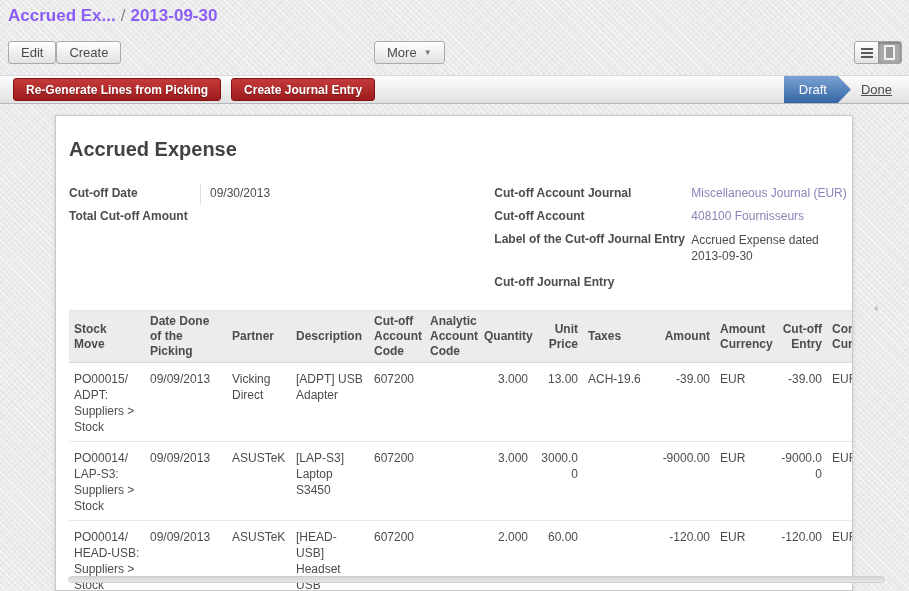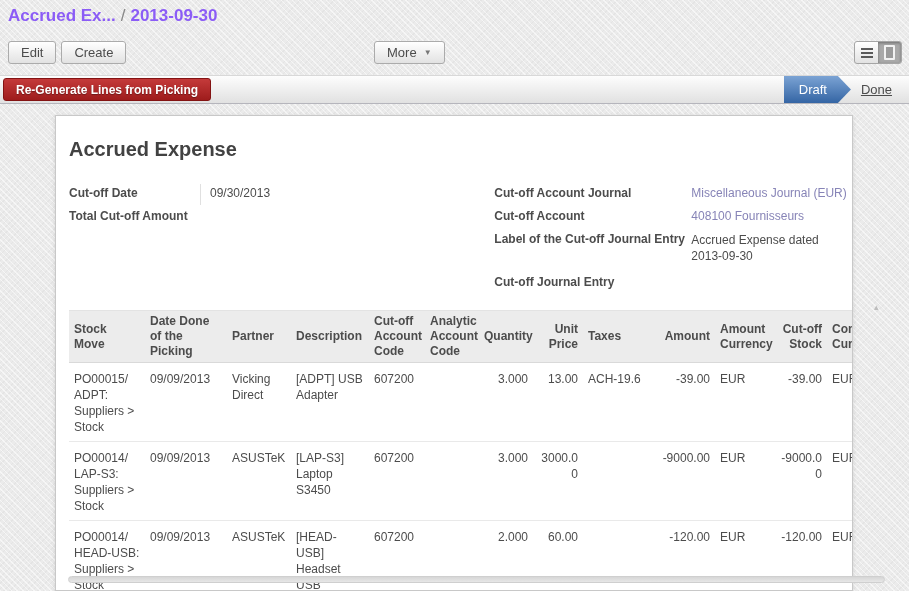--- a/index.html
+++ b/index.html
@@ -18,40 +18,40 @@
   .breadcrumb .parent { color:#8b5cf6; cursor:pointer; }
   .breadcrumb .sep { color:#888; font-weight:normal; padding:0 5px; }
   .breadcrumb .current { color:#8b5cf6; }
 
   
   .btn {
     display:inline-flex; align-items:center; padding:3px 12px; font-size:13px; color:#4c4c4c;
     background:linear-gradient(#ffffff,#e2e2e2); border:1px solid #ababab; border-radius:3px;
     cursor:pointer; height:23px; line-height:15px;
   }
-  .toolbar { position:absolute; top:41px; left:8px; display:flex; gap:5px; }
+  .toolbar { position:absolute; top:41px; left:8px; display:flex; }
   .more-wrap { position:absolute; top:41px; left:374px; }
   .caret { font-size:8px; color:#777; margin-left:7px; }
 
   
   .switcher { position:absolute; top:41px; right:7px; height:23px; display:flex; border:1px solid #a5a5a5; border-radius:3px; overflow:hidden; background:linear-gradient(#fff,#e2e2e2); }
   .switch-seg { width:23px; display:flex; align-items:center; justify-content:center; cursor:pointer; }
   .switch-seg.active { background:#a9a9a9; box-shadow:inset 0 1px 3px rgba(0,0,0,.35); }
   .icon-list { display:flex; flex-direction:column; gap:2px; }
   .icon-list span { display:block; width:12px; height:2px; background:#5a5a5a; }
   .icon-form { width:11px; height:15px; border:2px solid #f2f2f2; background:#9b9b9b; border-radius:1px; }
 
   
   .statusbar {
     position:absolute; top:75px; left:0; right:0; height:29px;
     background:linear-gradient(#fdfdfd,#e1e1e1);
     border-top:1px solid #d8d8d8; border-bottom:1px solid #b5b5bc;
     display:flex; align-items:center;
   }
-  .action-buttons { display:flex; gap:10px; margin-left:3px; }
+  .action-buttons { display:flex; gap:10px; margin-left:13px; }
   .btn-danger {
     display:inline-flex; align-items:center; height:23px; padding:0 12px;
     font-size:12px; font-weight:bold; color:#fff; text-shadow:0 1px 1px rgba(0,0,0,.35);
     background:linear-gradient(#c43a3a,#9e1c1c); border:1px solid #831313; border-radius:3px; cursor:pointer;
   }
   .states { margin-left:auto; height:100%; display:flex; align-items:stretch; font-size:13px; }
   .state-active {
     display:flex; align-items:center; color:#fff; padding:0 24px 0 15px;
     background:linear-gradient(#7ba3d4,#3465a4);
     clip-path:polygon(0 0, calc(100% - 13px) 0, 100% 50%, calc(100% - 13px) 100%, 0 100%);
@@ -132,20 +132,21 @@
       </span>
   </div>
   <div class="switch-seg active">
     <span class="icon-form"></span>
   </div>
 </div>
 
 <div class="statusbar">
   <div class="action-buttons">
     <button class="btn-danger">Re-Generate Lines from Picking</button>
+    <button class="btn-danger">Create Journal Entry</button>
   </div>
   <div class="states">
     <div class="state-active">Draft</div>
     <div class="state-next">Done</div>
   </div>
 </div>
 
 <div class="sheet">
   <h1 class="sheet-title">Accrued Expense</h1>
 
@@ -202,21 +203,21 @@
             <th class="">Date Done of the Picking</th>
             <th class="">Partner</th>
             <th class="">Description</th>
             <th class="">Cut-off Account Code</th>
             <th class="">Analytic Account Code</th>
             <th class="num">Quantity</th>
             <th class="num">Unit Price</th>
             <th class="">Taxes</th>
             <th class="num">Amount</th>
             <th class="">Amount Currency</th>
-            <th class="num">Cut-off Stock</th>
+            <th class="num">Cut-off Entry</th>
             <th class="">Company Currency</th>
           </tr>
         </thead>
       <tbody>
           <tr>
             <td class="">PO00015/​ADPT: Suppliers &gt; Stock</td>
             <td class="">09/​09/​2013</td>
             <td class="">Vicking Direct</td>
             <td class="">[ADPT] USB Adapter</td>
             <td class="">607200</td>

